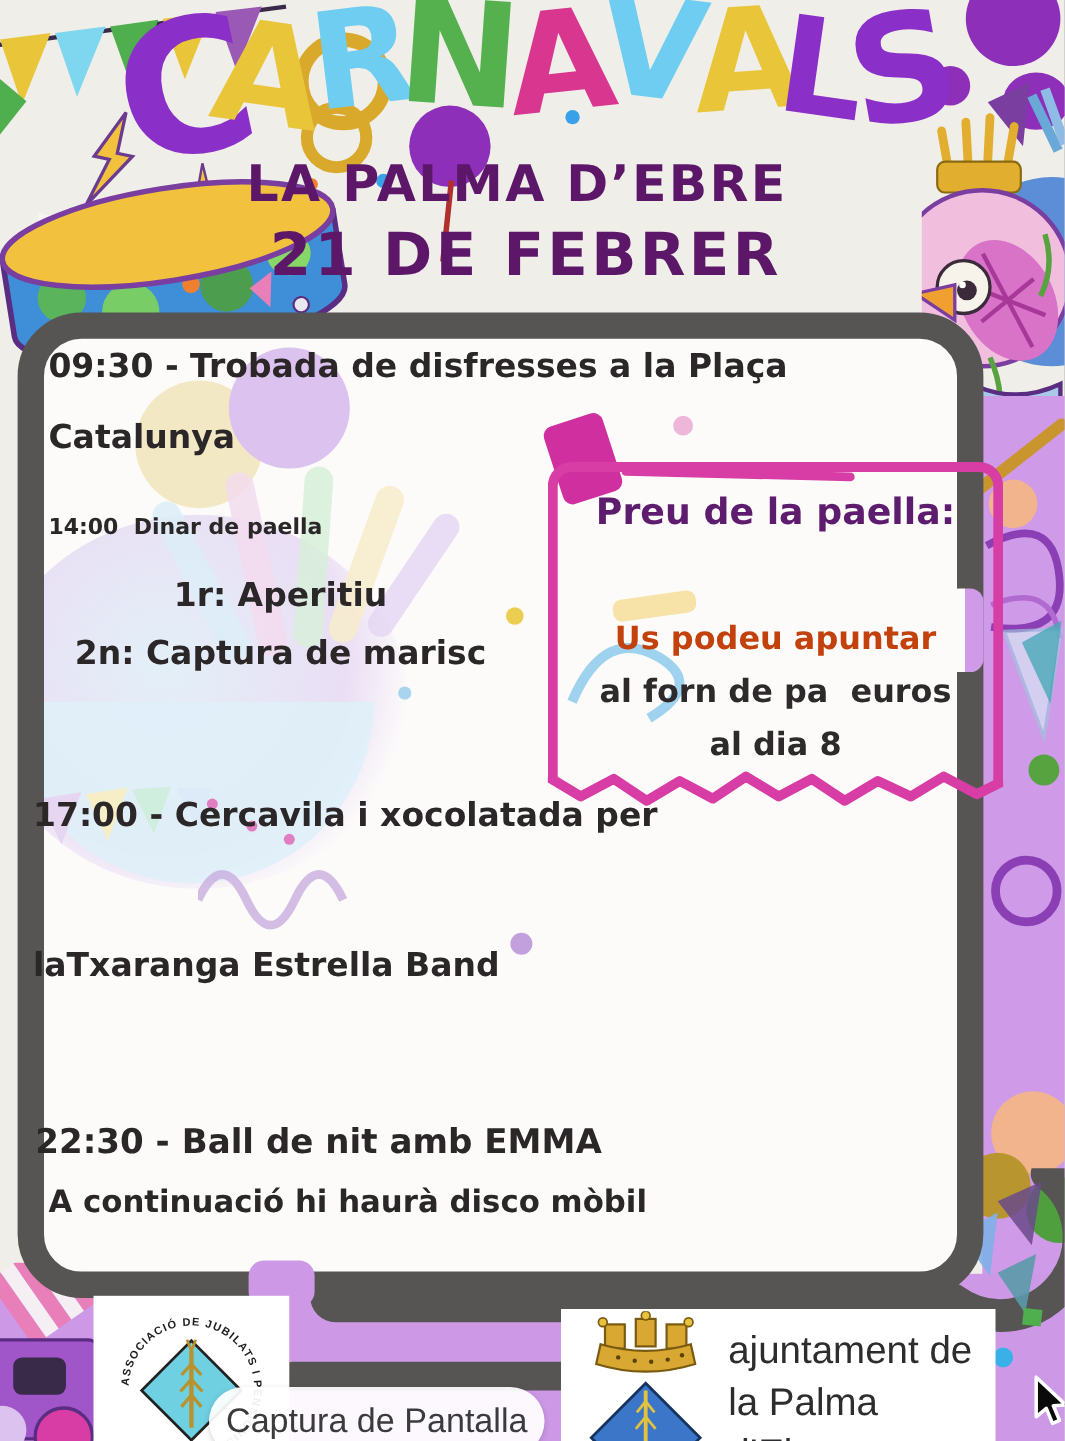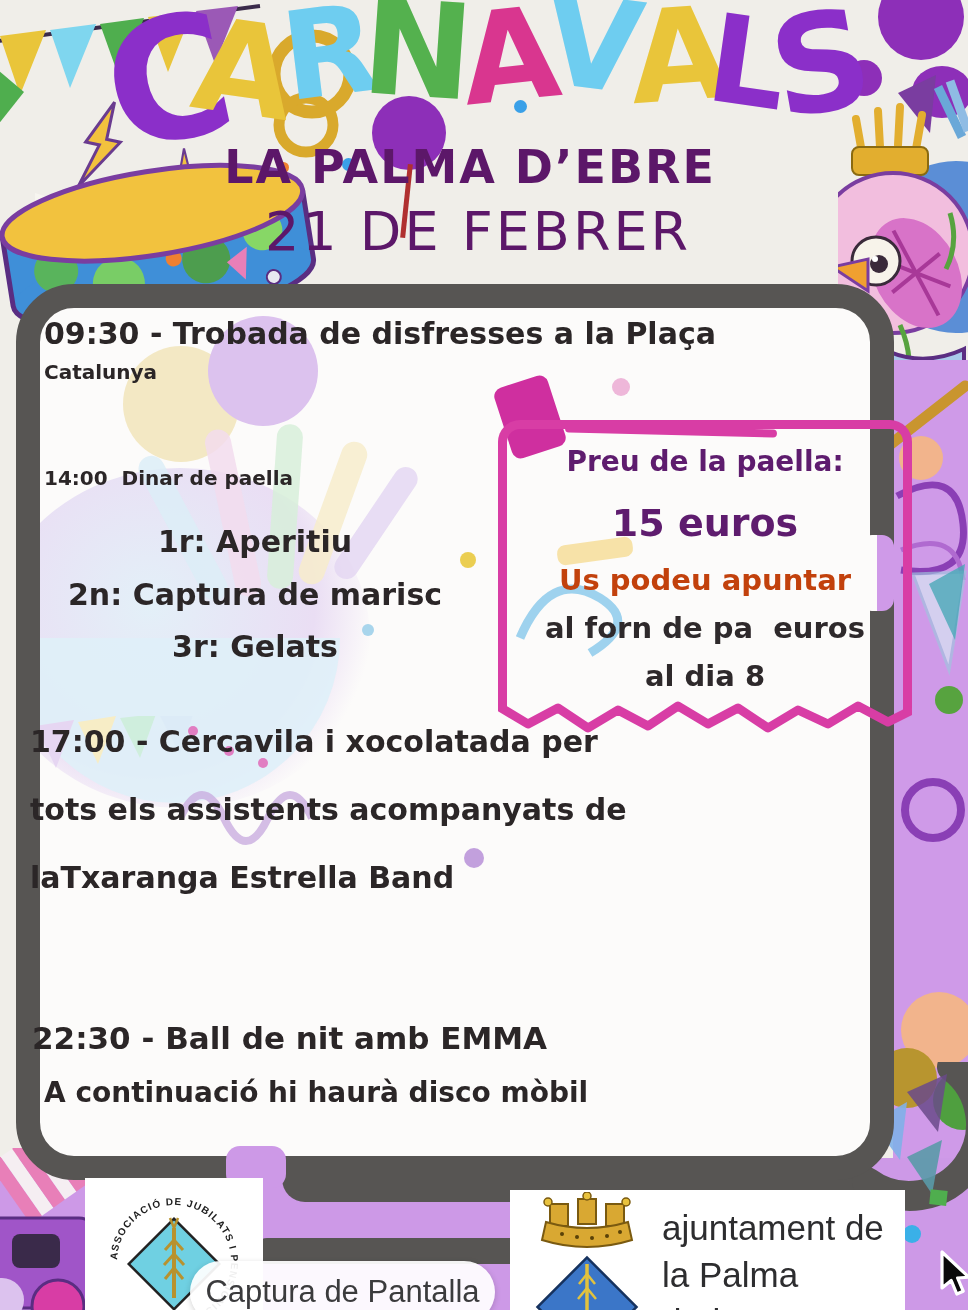--- a/index.html
+++ b/index.html
@@ -16,21 +16,21 @@
   .lt1{ font-size:128px; transform:rotate(8deg)  translateY(28px); margin-left:-28px; }
   .lt2{ font-size:122px; transform:rotate(-7deg) translateY(14px); margin-left:-16px; }
   .lt3{ font-size:132px; transform:rotate(4deg)  translateY(6px);  margin-left:-12px; }
   .lt4{ font-size:126px; transform:rotate(-6deg) translateY(16px); margin-left:-14px; }
   .lt5{ font-size:126px; transform:rotate(7deg)  translateY(4px);  margin-left:-12px; }
   .lt6{ font-size:128px; transform:rotate(-4deg) translateY(14px); margin-left:-14px; }
   .lt7{ font-size:122px; transform:rotate(8deg)  translateY(24px); margin-left:-16px; }
   .lt8{ font-size:136px; transform:rotate(-10deg) translateY(18px); margin-left:-20px; }
   .subtitles { position:absolute; left:0; top:140px; width:940px; text-align:center; z-index:2; }
   .sub1 { font-size:46px; font-weight:bold; letter-spacing:2px; }
-  .sub2 { font-size:54px; font-weight:normal; letter-spacing:3px; margin-top:6px;margin-left:16px; }
+  .sub2 { font-size:54px; font-weight:bold; letter-spacing:3px; margin-top:6px;margin-left:16px; }
 
   
   .card { position:absolute; left:16px; top:284px; width:878px; height:896px;
           border:24px solid #575553; border-radius:58px; background:#fcfbfa; z-index:3; }
   .card-art { position:absolute; left:40px; top:308px; width:830px; height:848px;
               border-radius:36px; overflow:hidden; z-index:4; pointer-events:none; }
   .tx { position:absolute; font-weight:bold; color:#2b2627; white-space:pre;
         font-family:"DejaVu Sans",sans-serif; z-index:5; }
   .courses { text-align:center; width:400px; }
 
@@ -230,37 +230,34 @@
       <polygon points="84,2 120,-2 104,42" fill="#cfeedd"></polygon>
       <polygon points="124,0 158,-4 144,38" fill="#dcebf7"></polygon>
     </svg>
     <div class="dot" style="left:420px;top:244px;width:16px;height:16px;background:#e9c93e;opacity:.9"></div>
     <div class="dot" style="left:322px;top:316px;width:12px;height:12px;background:#9fd0ea;opacity:.9"></div>
     <div class="dot" style="left:572px;top:70px;width:18px;height:18px;background:#eeb7d9"></div>
     <div class="dot" style="left:424px;top:540px;width:20px;height:20px;background:#b389d6;opacity:.8"></div>
   </polygon></div>
 
   <div class="tx" style="left:44px;top:316px;font-size:30px">09:30 - Trobada de disfresses a la Plaça</div>
-  <div class="tx" style="left:44px;top:360px;font-size:20px">Catalunya</div>
+  <div class="tx" style="left:44px;top:380px;font-size:30px">Catalunya</div>
   <div class="tx" style="left:44px;top:466px;font-size:20px">14:00  Dinar de paella</div>
   <div class="tx courses" style="left:55px;top:524px;font-size:30px">1r: Aperitiu</div>
   <div class="tx courses" style="left:55px;top:577px;font-size:30px">2n: Captura de marisc</div>
-  <div class="tx courses" style="left:55px;top:629px;font-size:30px">3r: Gelats</div>
   <div class="tx" style="left:30px;top:724px;font-size:30px">17:00 - Cercavila i xocolatada per</div>
-  <div class="tx" style="left:30px;top:792px;font-size:30px">tots els assistents acompanyats de</div>
   <div class="tx" style="left:30px;top:860px;font-size:30px">laTxaranga Estrella Band</div>
   <div class="tx" style="left:32px;top:1020px;font-size:31px">22:30 - Ball de nit amb EMMA</div>
   <div class="tx" style="left:44px;top:1076px;font-size:28px">A continuació hi haurà disco mòbil</div>
 
   <div class="marker-blob"></div>
   <div class="marker-stroke"></div>
   <div class="price-box">
     <div class="yellow-dash"></div>
-    <div class="ptx" style="top: 16px; font-size: 28px; color: rgb(94, 28, 110);">Preu de la paella:</div>
-    <div class="ptx" style="top: 72px; font-size: 38px; color: rgb(94, 28, 110);">15 euros</div>
+    <div class="ptx" style="top: 16px; font-size: 33px; color: rgb(94, 28, 110);">Preu de la paella:</div>
     <div class="ptx" style="top:134px;font-size:29px;color:#c2410c">Us podeu apuntar</div>
     <div class="ptx" style="top:182px;font-size:29px;color:#2e292b;white-space:pre">al forn de pa  euros</div>
     <div class="ptx" style="top:230px;font-size:29px;color:#2e292b">al dia 8</div>
     <svg style="position:absolute;left:-9px;bottom:-24px" width="414" height="40" viewBox="0 0 414 40">
       <polyline points="0,10 30,28 60,12 90,32 120,14 150,30 180,10 210,28 240,12 270,32 300,14 330,28 360,10 390,26 414,14" stroke="#d83da5" stroke-width="9" fill="none" stroke-linejoin="round"></polyline>
     </svg>
   </div>
 
   <div class="gap-bottom"></div>
   <div class="gap-right"></div>

